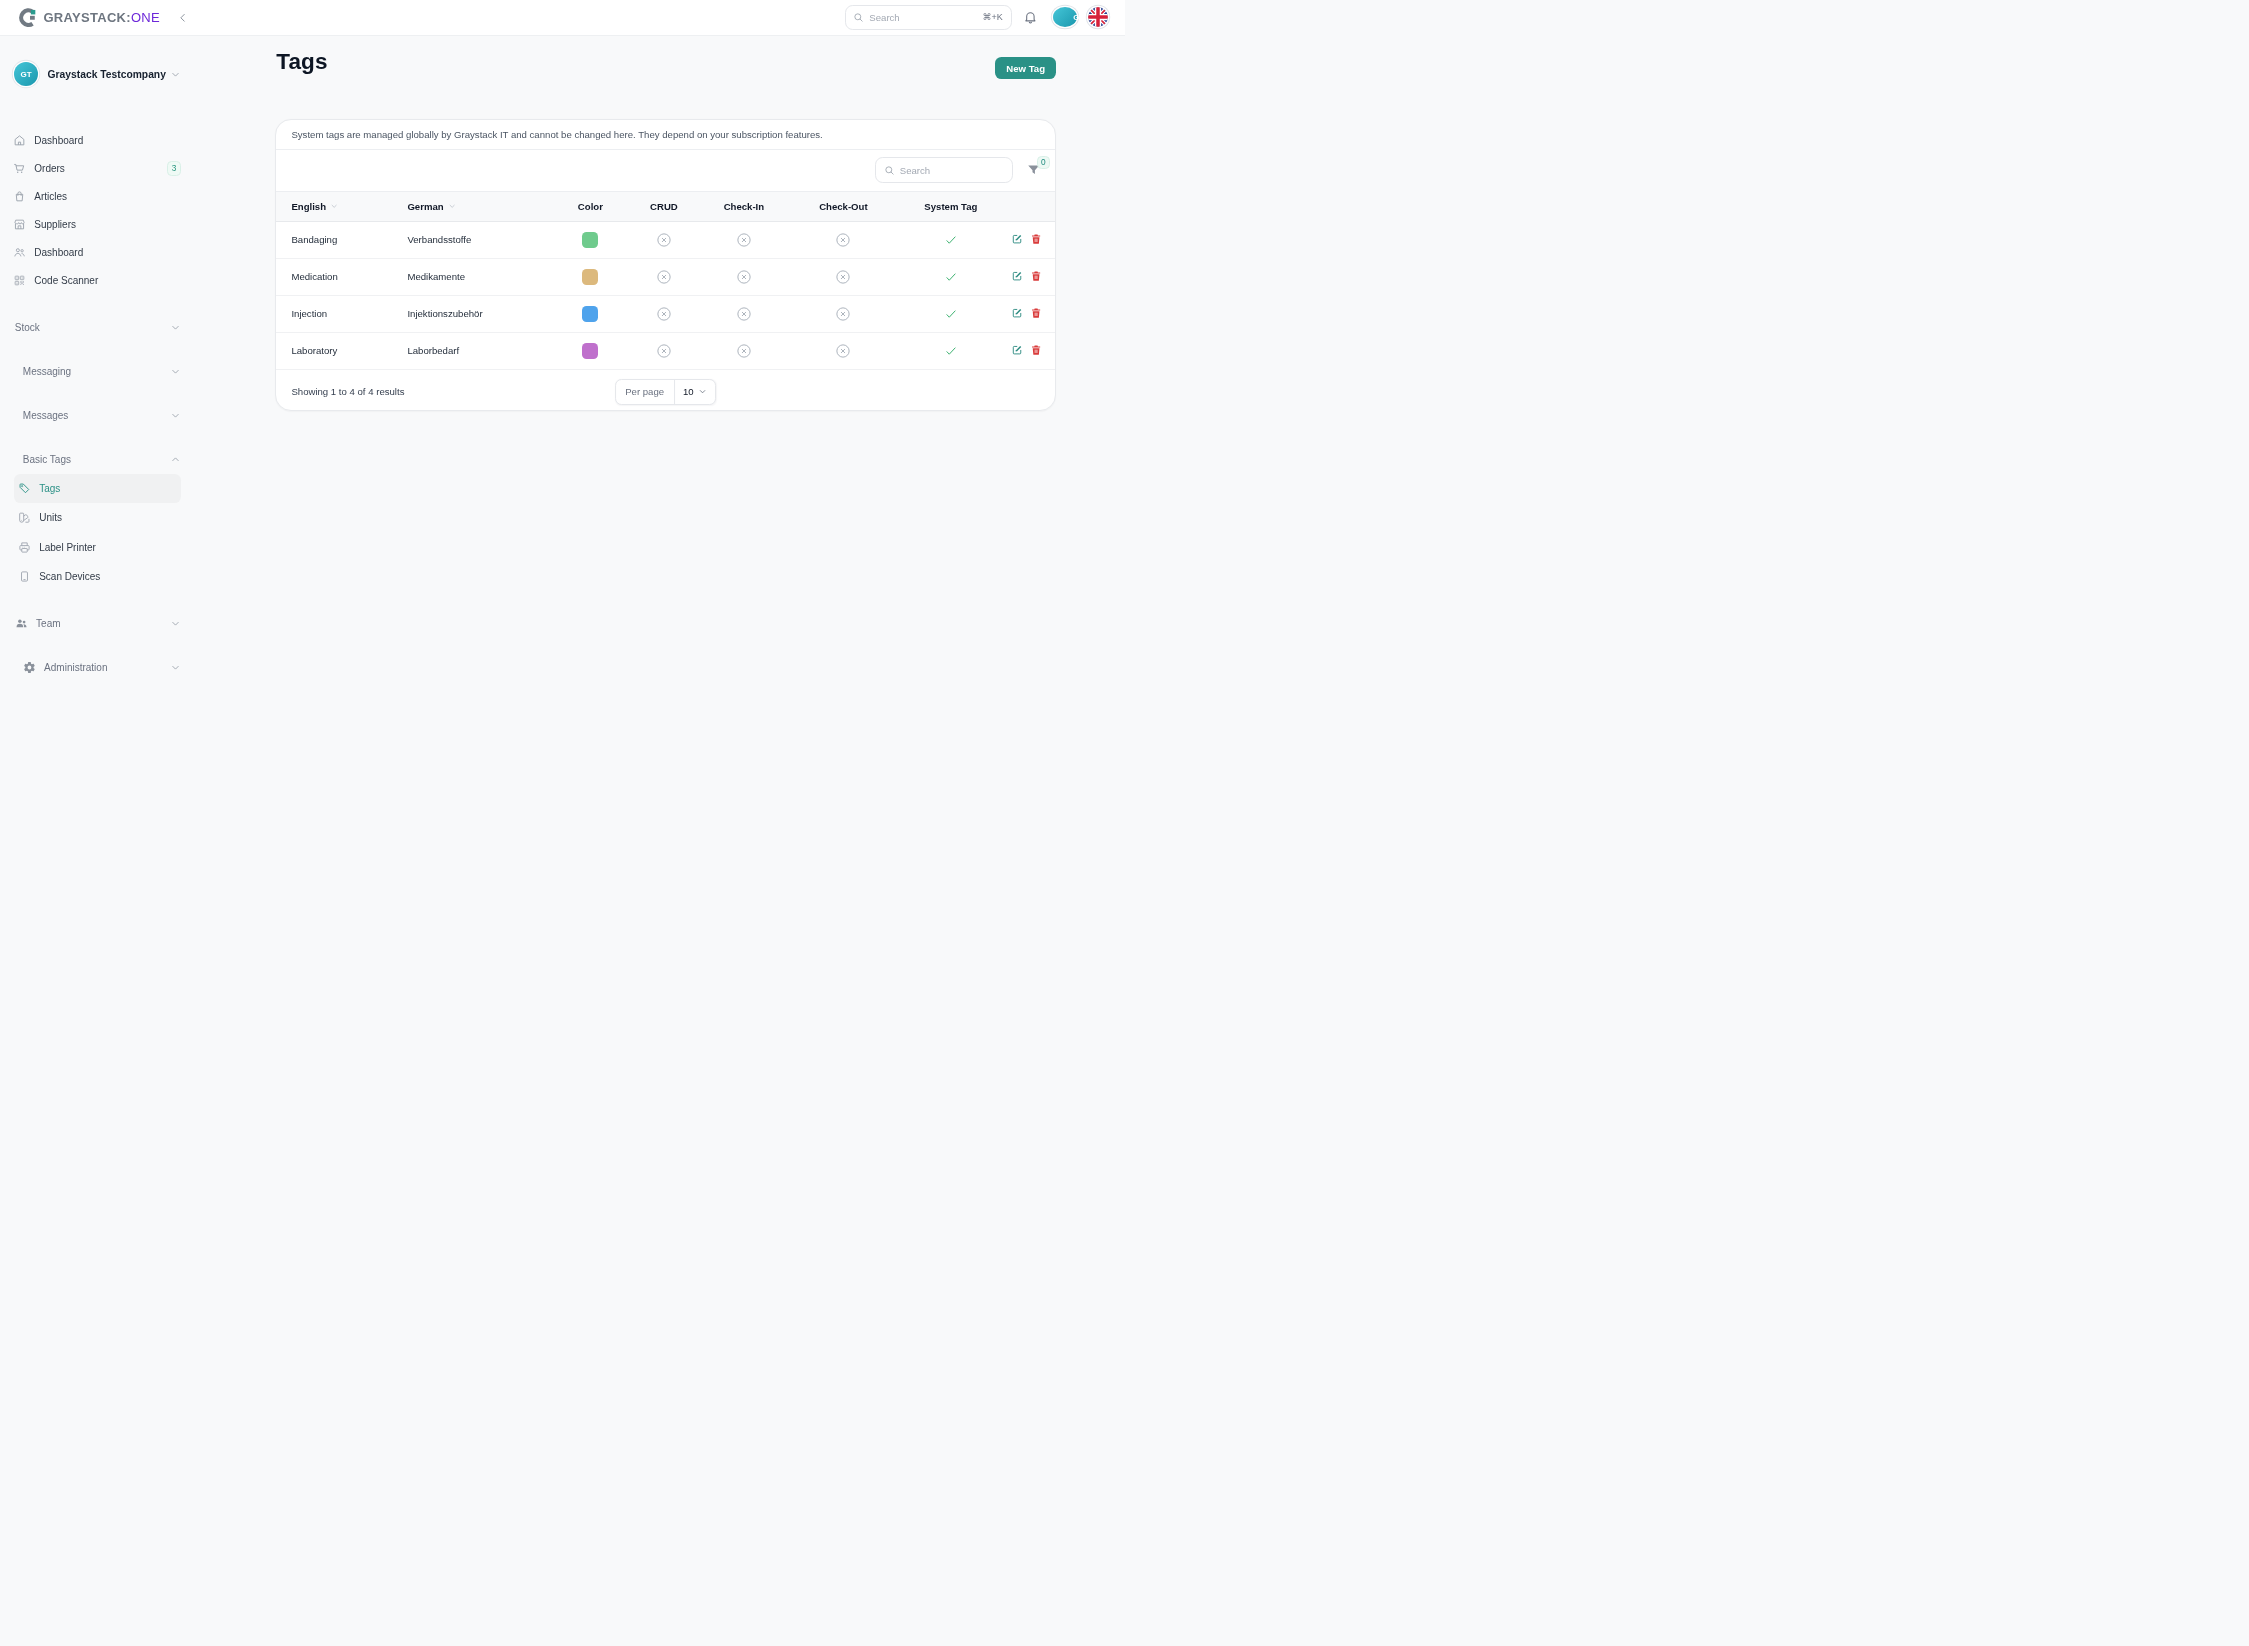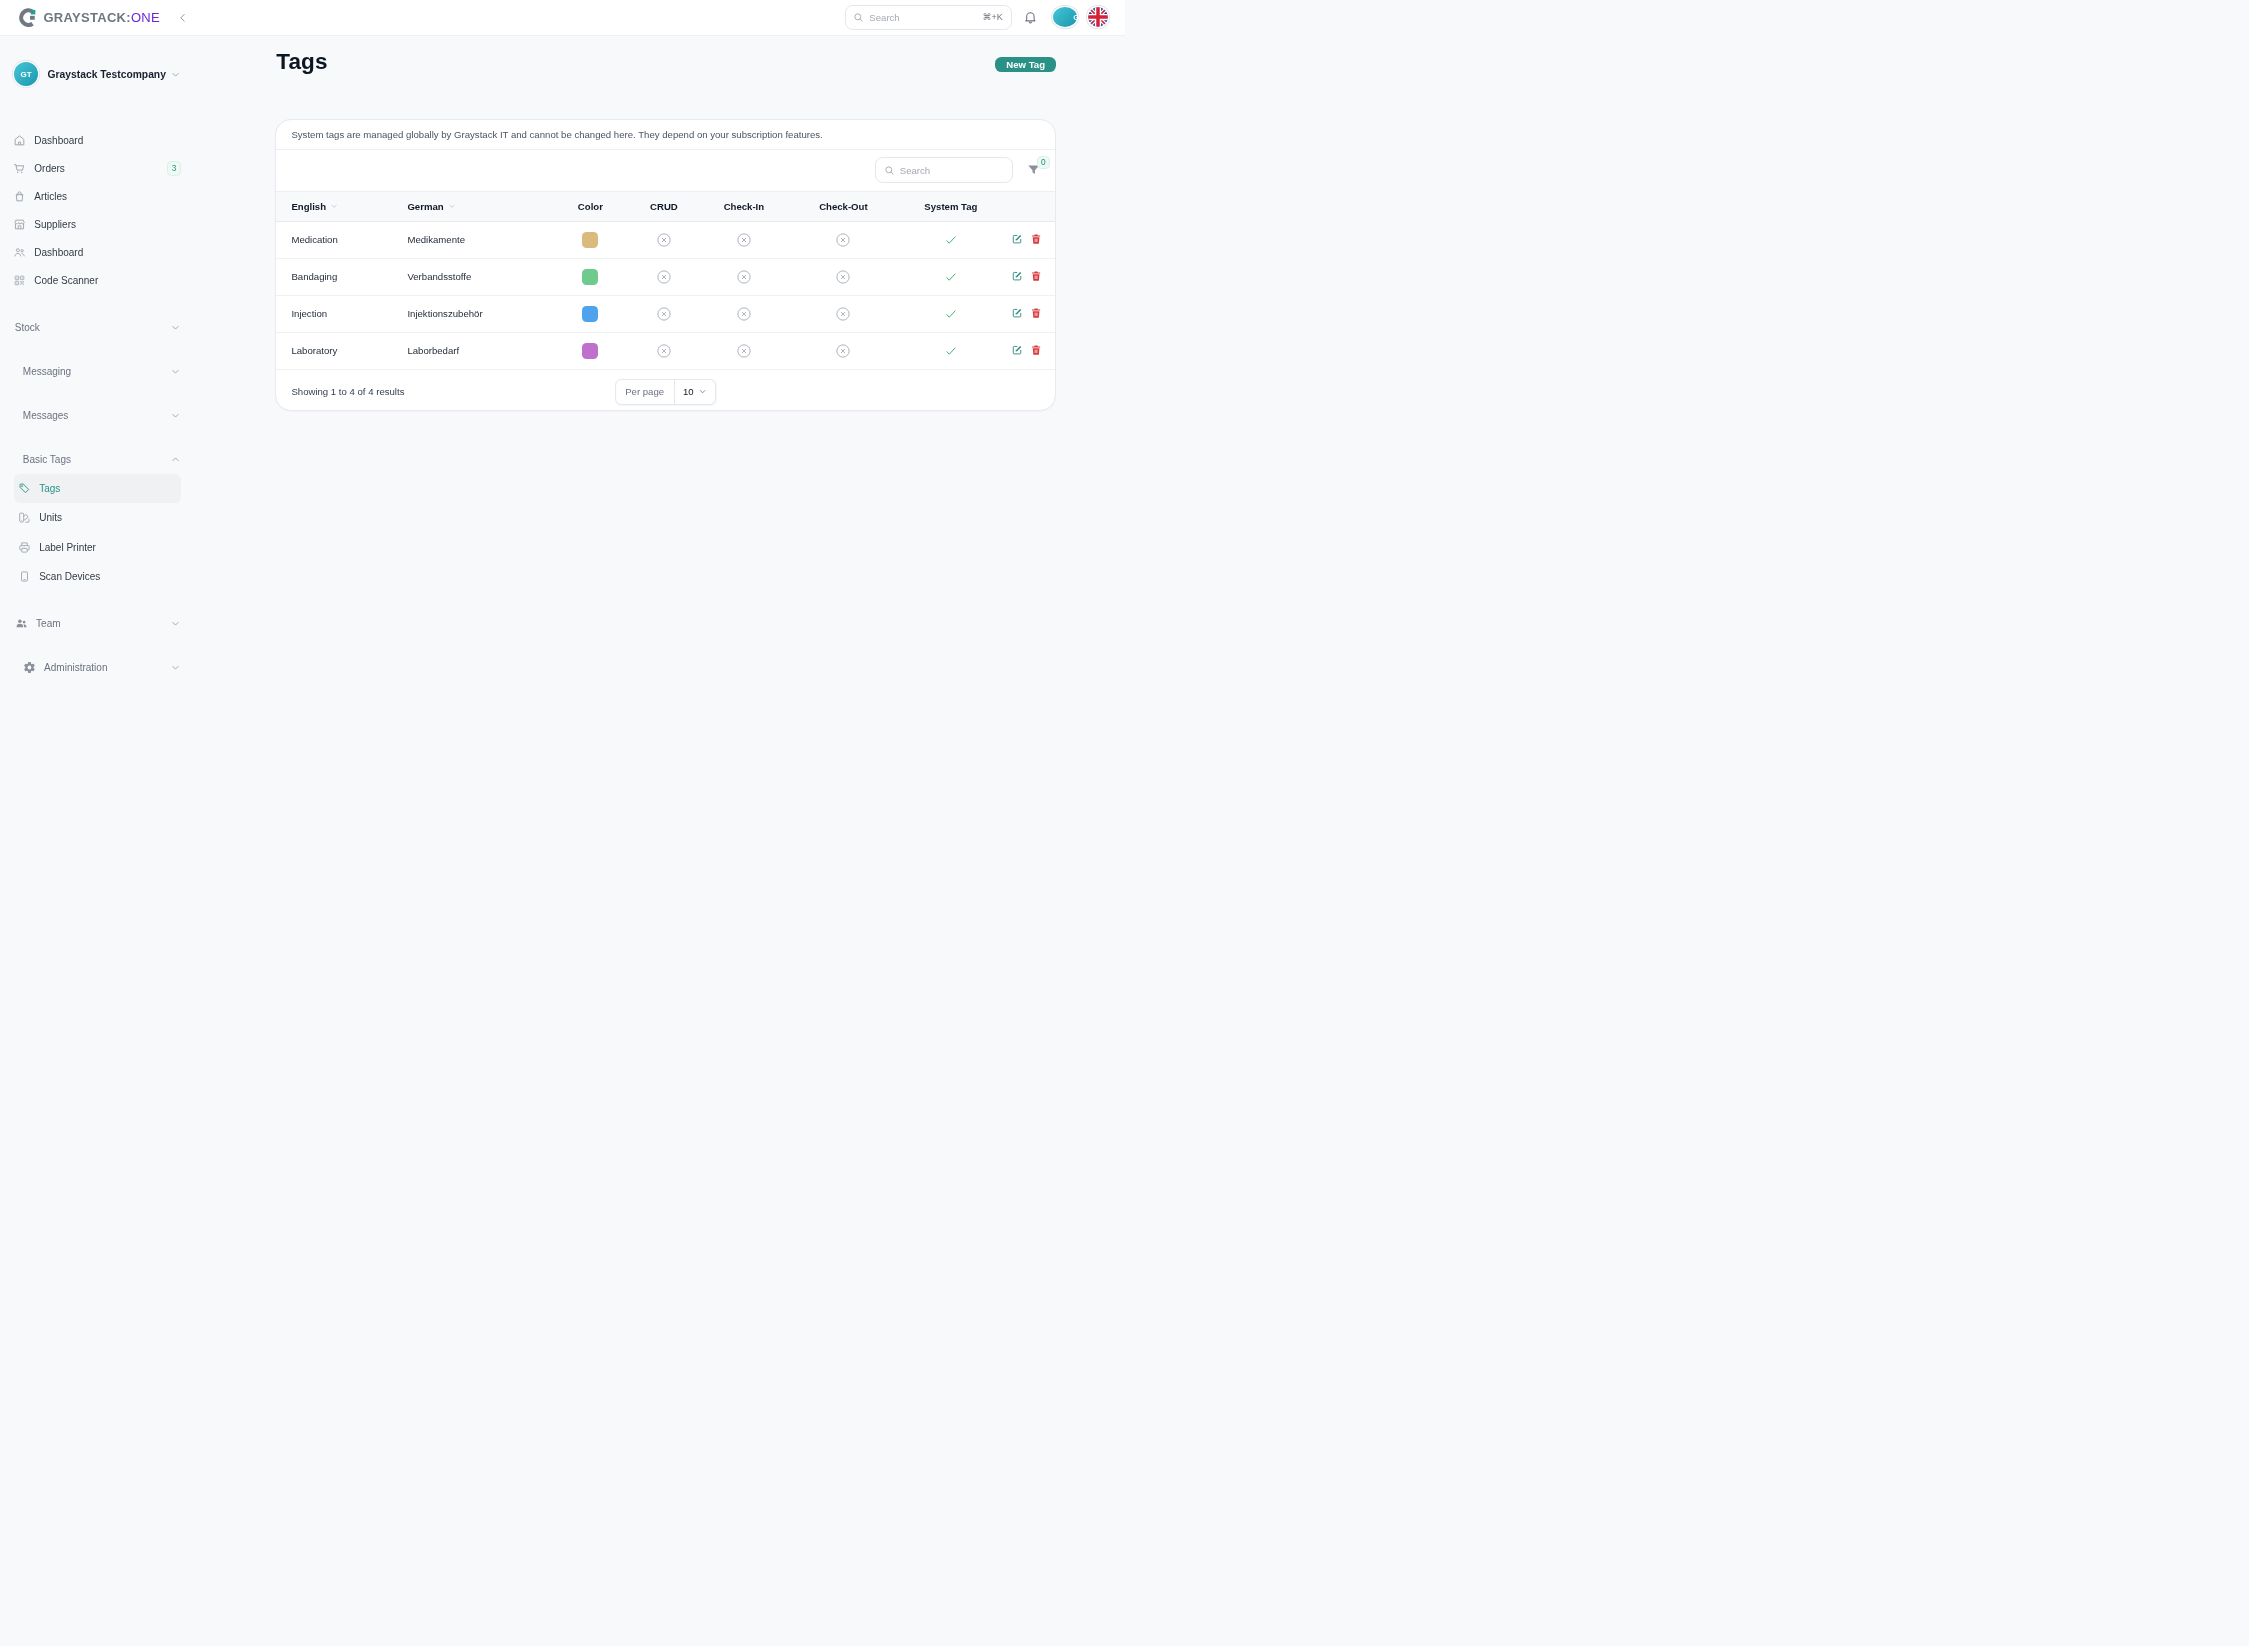--- a/index.html
+++ b/index.html
@@ -42,21 +42,21 @@
   .group-header .nicon { width:13px; height:13px; color:#8a919b; margin-right:8.3px; flex:0 0 auto; }
 
   .subnav-item { display:flex; align-items:center; height:29.5px; margin:0 11.6px 0 14px; padding:0 6.4px 0 3.9px; border-radius:6.4px; color:#323b47; font-size:10px; cursor:pointer; }
   .subnav-item .nicon { width:13px; height:13px; color:#9aa1ab; margin:0 8.3px 0 0; flex:0 0 auto; }
   .subnav-item.active { background:#f0f1f2; color:#2b9186; }
   .subnav-item.active .nicon { color:#2b9186; }
 
   
   .main { position:absolute; top:36px; left:275px; width:781px; }
   .page-title { position:absolute; top:13px; left:1.3px; font-size:22.5px; font-weight:800; color:#0d1624; letter-spacing:0.1px; }
-  .new-tag-btn { position:absolute; top:21px; right:0; height:15px; padding:0 11px; border:none; border-radius:6.4px; background:#2a9186; color:#fff; font-size:9.6px; font-weight:600; font-family:inherit; cursor:pointer; }
+  .new-tag-btn { position:absolute; top:21px; right:0; height:22px; padding:0 11px; border:none; border-radius:6.4px; background:#2a9186; color:#fff; font-size:9.6px; font-weight:600; font-family:inherit; cursor:pointer; }
 
   .card { position:absolute; top:83px; left:0; width:781px; height:292px; background:#fff; border:0.6px solid #e8eaed; border-radius:16px; box-shadow:0 0.6px 1.3px rgba(16,24,40,.03); overflow:hidden; }
   .notice-row { height:29.5px; border-bottom:0.6px solid #eceef1; display:flex; align-items:center; padding:0 15.4px; font-size:9.6px; color:#4b5563; }
   .toolbar { height:41px; position:relative; }
   .table-search { position:absolute; top:7.7px; right:42px; width:138px; height:26px; border:0.6px solid #e5e7eb; border-radius:7.7px; display:flex; align-items:center; padding:0 7.7px; gap:5.1px; background:#fff; }
   .table-search input { border:none; outline:none; flex:1; font-size:9.6px; font-family:inherit; color:#374151; min-width:0; }
   .table-search input::placeholder { color:#a3a9b3; }
   .filter-btn { position:absolute; top:13px; right:14px; width:15.4px; height:15.4px; cursor:pointer; }
   .filter-badge { position:absolute; top:-7px; right:-9px; min-width:13.5px; height:13.5px; border-radius:4.5px; background:#edf9f4; border:0.6px solid #d9f0e8; color:#1d8a7e; font-size:8.3px; display:flex; align-items:center; justify-content:center; }
 
@@ -367,24 +367,24 @@
       <div class="th center">Color</div>
       <div class="th center">CRUD</div>
       <div class="th center">Check-In</div>
       <div class="th center">Check-Out</div>
       <div class="th center">System Tag</div>
       <div class="th"></div>
     </div>
 
     <div>
         <div class="grid-row trow">
-    <div>Medication</div>
-    <div>Medikamente</div>
-    <div class="cell-center">
-            <span class="swatch" style="background: rgb(220, 185, 125);"></span>
+    <div>Bandaging</div>
+    <div>Verbandsstoffe</div>
+    <div class="cell-center">
+            <span class="swatch" style="background: rgb(111, 203, 141);"></span>
           </div>
     <div class="cell-center">
       <svg width="16" height="16" viewBox="0 0 24 24">
               <circle cx="12" cy="12" r="9.2" stroke="#a7aeb8" stroke-width="1.4" fill="none"></circle>
               <path d="M9.4 9.4l5.2 5.2M14.6 9.4l-5.2 5.2" stroke="#a7aeb8" stroke-width="1.4" stroke-linecap="round"></path>
             </svg>
     </div>
     <div class="cell-center">
       <svg width="16" height="16" viewBox="0 0 24 24">
               <circle cx="12" cy="12" r="9.2" stroke="#a7aeb8" stroke-width="1.4" fill="none"></circle>
@@ -412,24 +412,24 @@
       <span class="icon-btn">
         <svg width="12.2" height="12.2" viewBox="0 0 24 24">
                 <path d="M9.2 2.8h5.6l.8 2.2H20v2H4v-2h4.4z" fill="#d93b3b"></path>
                 <path d="M5.4 8.3h13.2L17.4 21.2H6.6z" fill="#d93b3b"></path>
                 <path d="M10 11.2v6.5M14 11.2v6.5M12 11.2v6.5" stroke="#fff" stroke-width="1.1"></path>
               </svg>
       </span>
     </div>
   </div>
         <div class="grid-row trow">
-    <div>Bandaging</div>
-    <div>Verbandsstoffe</div>
-    <div class="cell-center">
-            <span class="swatch" style="background: rgb(111, 203, 141);"></span>
+    <div>Medication</div>
+    <div>Medikamente</div>
+    <div class="cell-center">
+            <span class="swatch" style="background: rgb(220, 185, 125);"></span>
           </div>
     <div class="cell-center">
       <svg width="16" height="16" viewBox="0 0 24 24">
               <circle cx="12" cy="12" r="9.2" stroke="#a7aeb8" stroke-width="1.4" fill="none"></circle>
               <path d="M9.4 9.4l5.2 5.2M14.6 9.4l-5.2 5.2" stroke="#a7aeb8" stroke-width="1.4" stroke-linecap="round"></path>
             </svg>
     </div>
     <div class="cell-center">
       <svg width="16" height="16" viewBox="0 0 24 24">
               <circle cx="12" cy="12" r="9.2" stroke="#a7aeb8" stroke-width="1.4" fill="none"></circle>

